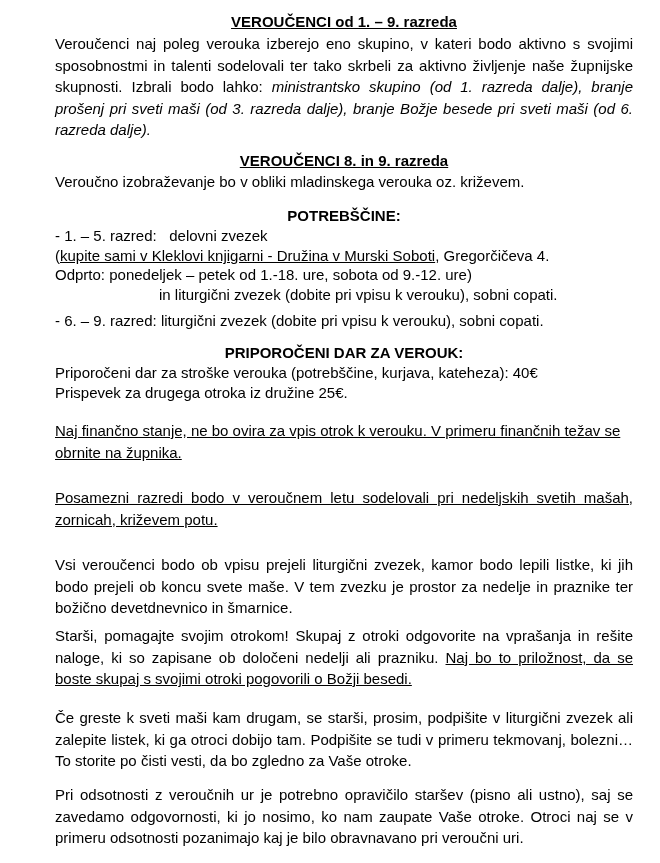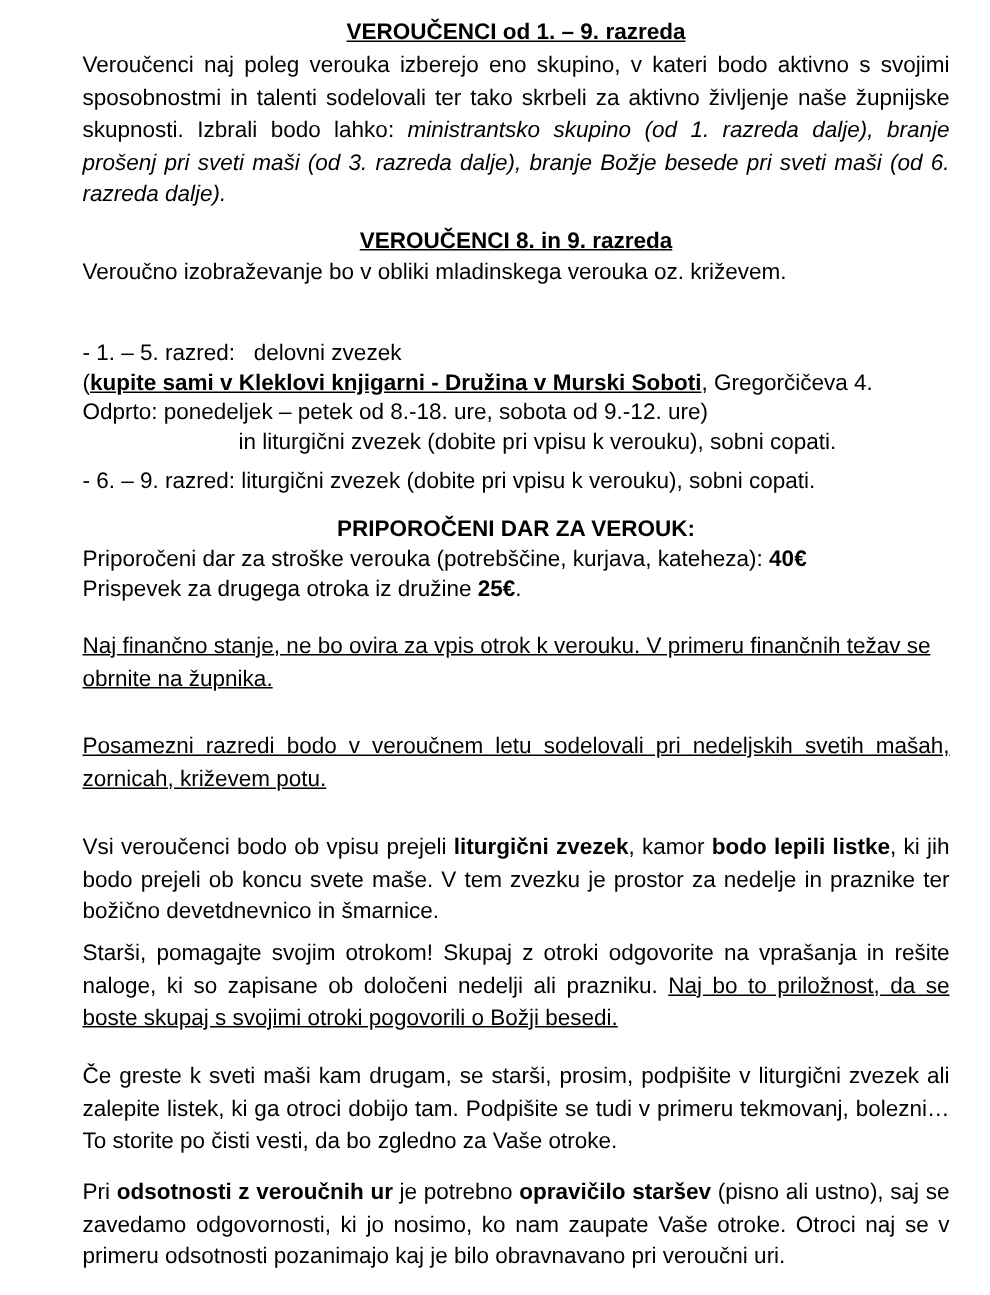--- a/index.html
+++ b/index.html
@@ -6,38 +6,39 @@
   body {
     width: 660px; height: 863px; overflow: hidden;
     font-family: "Liberation Sans", sans-serif;
     color: #000; font-size: 15px; line-height: 21.5px;
   }
   .page { position: relative; width: 660px; height: 863px; }
   .blk { position: absolute; left: 55px; width: 578px; }
   .just { text-align: justify; text-align-last: left; }
   .h { text-align: center; font-weight: bold; }
   .u { text-decoration: underline; }
-  .b { font-weight: bold; }
+  .b { font-weight: normal; }
   .i { font-style: italic; }
   p { margin: 0; }
 </style>
 </head>
 <body>
 
 <div class="page">
 
   <div class="blk h u" style="top:11px;">VEROUČENCI od 1. – 9. razreda</div>
   <p class="blk just" style="top:33px;"><span>Veroučenci naj poleg verouka izberejo eno skupino, v kateri bodo aktivno s svojimi sposobnostmi in talenti sodelovali ter tako skrbeli za aktivno življenje naše župnijske skupnosti. Izbrali bodo lahko: </span><span class="i">ministrantsko skupino (od 1. razreda dalje), branje prošenj pri sveti maši (od 3. razreda dalje), branje Božje besede pri sveti maši (od 6. razreda dalje).</span></p>
 
   <div class="blk h u" style="top:150px;">VEROUČENCI 8. in 9. razreda</div>
   <p class="blk" style="top:171px;">Veroučno izobraževanje bo v obliki mladinskega verouka oz. križevem.</p>
 
+  <div class="blk h" style="top:205px;">POTREBŠČINE:</div>
   <p class="blk" style="top:225px; white-space:pre;">- 1. – 5. razred:   delovni zvezek</p>
   <p class="blk" style="top:245px;"><span>(</span><span class="b u">kupite sami v Kleklovi knjigarni - Družina v Murski Soboti</span><span>, Gregorčičeva 4.</span></p>
-  <p class="blk" style="top:264px;">Odprto: ponedeljek – petek od 8.-18. ure, sobota od 9.-12. ure)</p>
+  <p class="blk" style="top:264px;">Odprto: ponedeljek – petek od 1.-18. ure, sobota od 9.-12. ure)</p>
   <p class="blk" style="top:284px; left:159px; width:460px;">in liturgični zvezek (dobite pri vpisu k verouku), sobni copati.</p>
   <p class="blk" style="top:310px;">- 6. – 9. razred: liturgični zvezek (dobite pri vpisu k verouku), sobni copati.</p>
 
   <div class="blk h" style="top:342px;">PRIPOROČENI DAR ZA VEROUK:</div>
   <p class="blk" style="top:362px;"><span>Priporočeni dar za stroške verouka (potrebščine, kurjava, kateheza): </span><span class="b">40€</span></p>
   <p class="blk" style="top:382px;"><span>Prispevek za drugega otroka iz družine </span><span class="b">25€</span><span>.</span></p>
   <p class="blk u" style="top:420px;">Naj finančno stanje, ne bo ovira za vpis otrok k verouku. V primeru finančnih težav se obrnite na župnika.</p>
 
   <p class="blk u just" style="top:487px;">Posamezni razredi bodo v veroučnem letu sodelovali pri nedeljskih svetih mašah, zornicah, križevem potu.</p>
 

